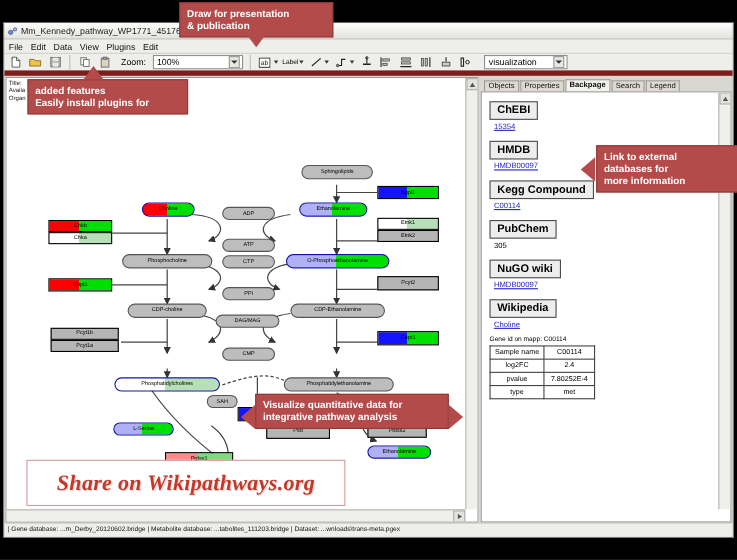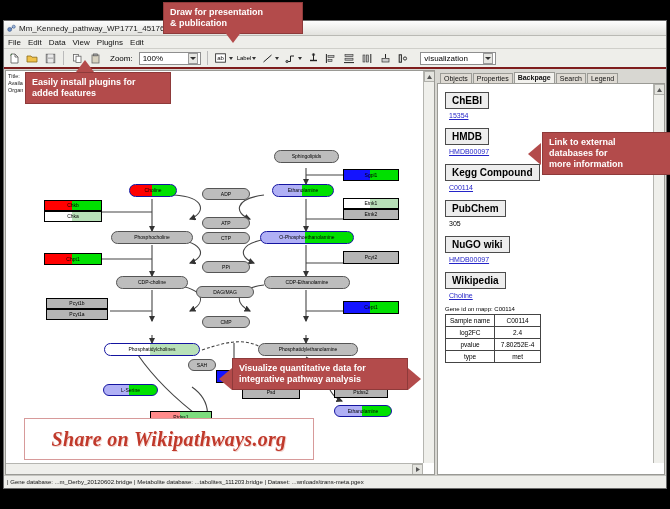--- a/index.html
+++ b/index.html
@@ -29,21 +29,21 @@
   .tb-ico { width:9px; height:9px; margin-right:3px; flex:0 0 auto; }
 
   .menubar {
     height:13px; background:#eeeeea; border-bottom:1px solid #cfcfca;
     display:flex; align-items:center; padding-left:4px; gap:7px;
     font-size:8px; color:#111;
   }
   .menubar span { cursor:default; }
 
   .toolbar {
-    height:20px; background:#eeeeea; border-bottom:2px solid #7f1d1d;
+    height:20px; background:#eeeeea; border-bottom:5px solid #7f1d1d;
     display:flex; align-items:center; padding:0 3px; gap:4px;
   }
   .tbtn { width:14px; height:14px; display:flex; align-items:center; justify-content:center;
           border:1px solid transparent; }
   .tbtn svg { display:block; }
   .tsep { width:1px; height:14px; background:#bbb; margin:0 2px; }
   .zoomlabel { font-size:8px; margin:0 2px 0 4px; }
   .combo {
     height:13px; background:#fff; border:1px solid #8f8f8f;
     display:flex; align-items:center; justify-content:space-between;
@@ -178,21 +178,21 @@
           <rect x="4" y="3.2" width="5" height="6.3" fill="#fff" stroke="#666" stroke-width=".8"></rect>
         </svg>
     </div>
     <div class="tbtn">
       <svg width="11" height="11" viewBox="0 0 11 11">
           <rect x="2" y="2" width="7" height="8" fill="#d8d2c0" stroke="#666" stroke-width=".8"></rect>
           <rect x="3.6" y=".9" width="3.8" height="2" fill="#9a9a9a" stroke="#555" stroke-width=".6"></rect>
         </svg>
     </div>
     <span class="zoomlabel">Zoom:</span>
-    <div class="combo" style="width:62px">
+    <div class="combo" style="width:82px">
       <span>100%</span>
       <span class="arw">
           <i class="caret"></i>
         </span>
     </div>
     <div class="tsep"></div>
     <div class="dd">
       <div class="tbtn">
         <svg width="11" height="10" viewBox="0 0 11 10">
             <rect x=".6" y=".8" width="9.8" height="8.4" fill="#fff" stroke="#333" stroke-width=".9"></rect>
@@ -464,22 +464,22 @@
   </div>
 </div>
 
 <div class="callout" style="left:163px;top:2px;width:140px">
   <div>Draw for presentation</div>
   <div>&amp; publication</div>
 </div>
 <div class="arrow-dn" style="left:224px;top:31px"></div>
 
 <div class="callout" style="left:25px;top:72px;width:146px">
+  <div>added features</div>
   <div>Easily install plugins for</div>
-  <div>added features</div>
 </div>
 <div class="arrow-up" style="left:76px;top:60px"></div>
 
 <div class="callout" style="left:542px;top:132px;width:134px">
   <div>Link  to external</div>
   <div>databases  for</div>
   <div>more information</div>
 </div>
 <div class="arrow-lf" style="left:528px;top:143px"></div>
 

